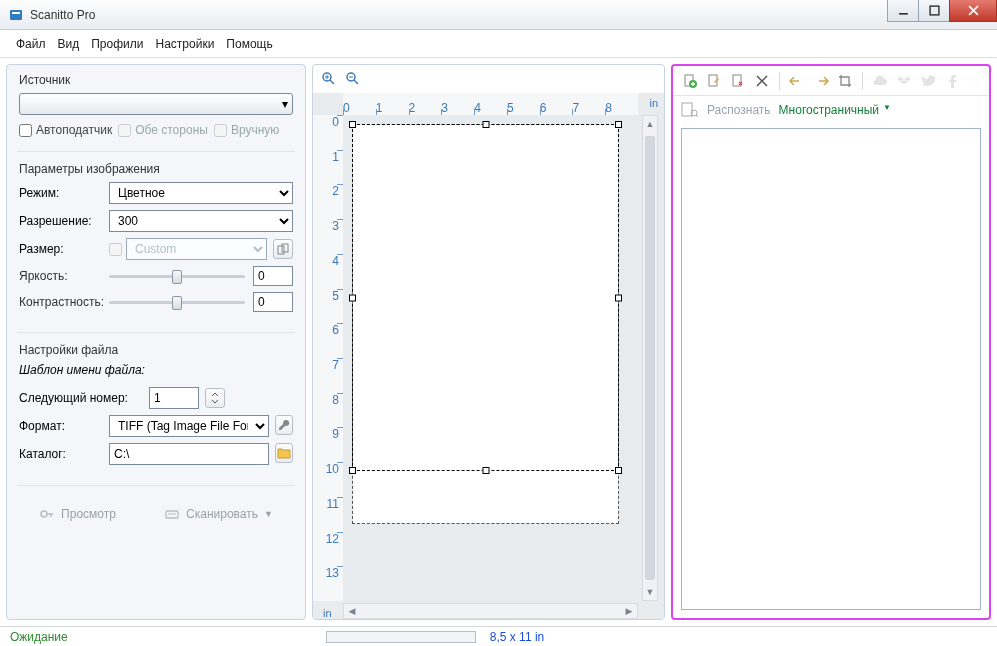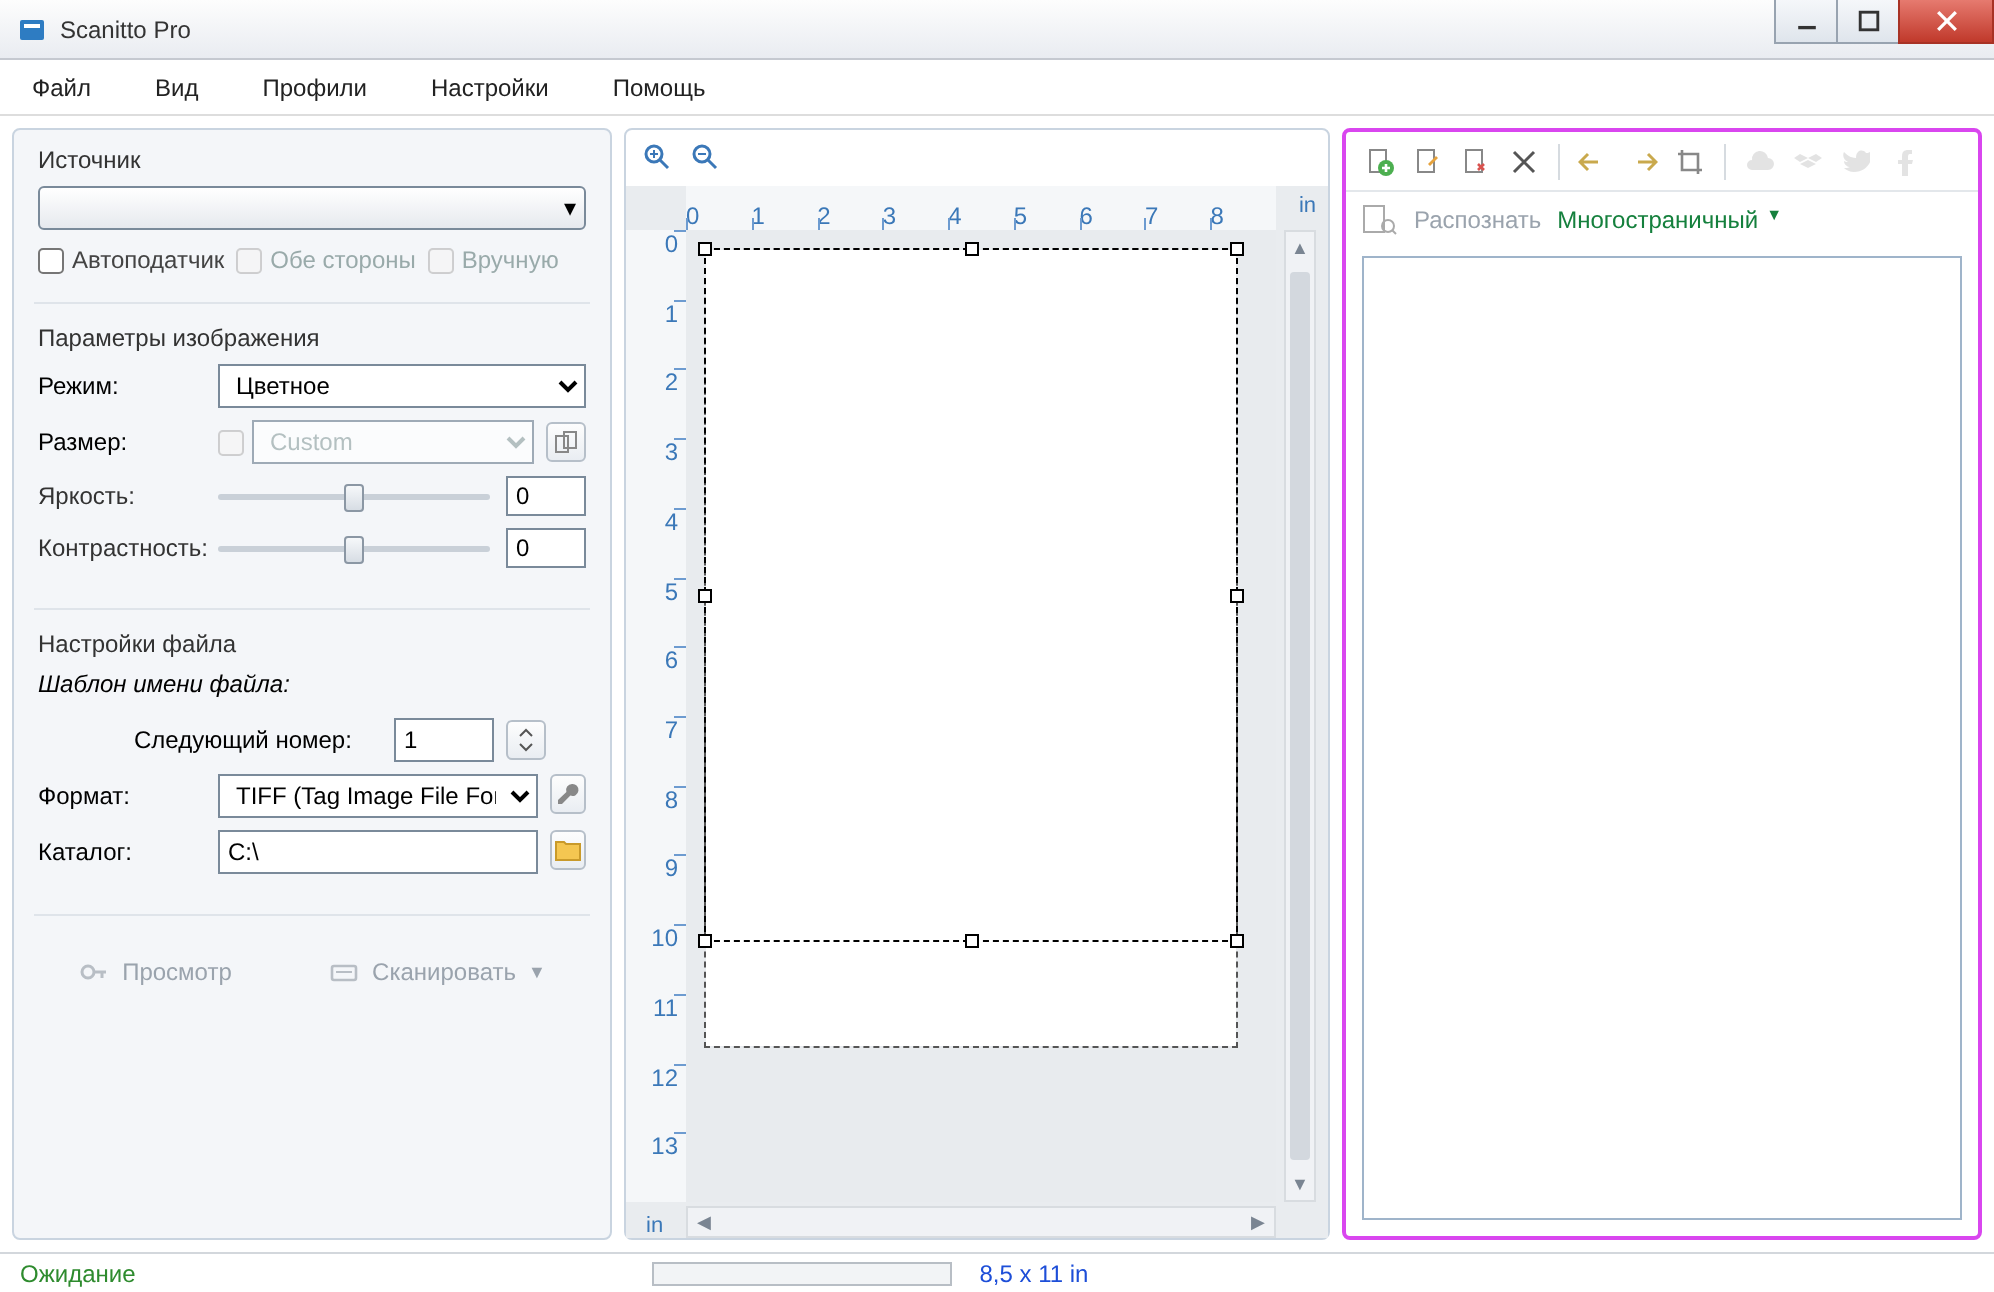--- a/index.html
+++ b/index.html
@@ -7,21 +7,21 @@
 
 
 .titlebar { height: 30px; background: linear-gradient(#fdfdfd,#e9ecf1); border-bottom: 1px solid #c5c9d0; display: flex; align-items: center; padding-left: 8px; position: relative; }
 .titlebar .title { color: #333; font-size: 13px; display: flex; align-items: center; gap: 6px; }
 .winbtns { position: absolute; right: 0; top: 0; display: flex; }
 .winbtn { width: 32px; height: 22px; display: flex; align-items: center; justify-content: center; border: 1px solid #98a3b0; border-top: none; background: linear-gradient(#f5f7fa,#dfe5ec); margin-left: -1px; }
 .winbtn.close { background: linear-gradient(#e67a6f,#c0392b); width: 48px; border-color:#a83225; }
 .winbtn svg { width: 11px; height: 11px; }
 
 
-.menubar { height: 28px; display: flex; align-items: center; padding: 0 10px; gap: 20px; border-bottom:1px solid #ddd;}
+.menubar { height: 28px; display: flex; align-items: center; padding: 0 10px; gap: 0; border-bottom:1px solid #ddd;}
 .menubar span { padding: 4px 6px; color:#222; }
 
 
 .main { display: flex; height: 568px; padding: 6px; gap: 6px; background:#fff;}
 .leftpanel { width: 300px; border: 1px solid #c9d4e0; border-radius: 4px; background:#f4f6f9; display:flex; flex-direction:column;}
 .centerpanel { flex: 1; border: 1px solid #c9d4e0; border-radius: 4px; background:#fff; position:relative; display:flex; flex-direction:column;}
 .rightpanel { width: 320px; border: 2px solid #d946ef; border-radius:4px; background:#fff; display:flex; flex-direction:column;}
 
 
 .group { padding: 8px 12px 12px; }
@@ -150,20 +150,24 @@
     </div>
     <div class="sep"></div>
 
     <div class="group">
       <div class="group-title">Параметры изображения</div>
       <div class="formrow">
           <label>Режим:</label>
         <div class="ctl"><select class="combo"><option>Цветное</option></select></div>
         </div>
       <div class="formrow">
+          <label>Разрешение:</label>
+        <div class="ctl"><select class="combo"><option>300</option></select></div>
+        </div>
+      <div class="formrow">
           <label>Размер:</label>
         <div class="ctl" style="display:flex; align-items:center;">
           <input type="checkbox" disabled="" style="margin-right: 4px;">
           <select class="combo select-disabled" disabled="" style="flex:1;"><option>Custom</option></select>
           <div class="iconbtn">
               <svg width="12" height="12" viewBox="0 0 12 12">
                 <rect x="1" y="3" width="6" height="8" fill="none" stroke="#888"></rect>
                 <rect x="5" y="1" width="6" height="8" fill="none" stroke="#888"></rect>
               </svg>
             </div>
@@ -185,21 +189,21 @@
           </div>
         <div class="val">0</div>
         </div>
     </div>
     <div class="sep"></div>
 
     <div class="group">
       <div class="group-title">Настройки файла</div>
       <div style="margin-bottom:4px;font-style:italic;">Шаблон имени файла:</div>
       <div class="formrow" style="margin-top:10px;">
-          <label style="width:130px;margin-left:48px;">Следующий номер:</label>
+          <label style="width:130px;">Следующий номер:</label>
         <input class="txt" style="width: 50px;" value="1">
         <div class="iconbtn">
             <svg width="10" height="12" viewBox="0 0 10 12">
               <path d="M2 4 L5 1 L8 4 M2 8 L5 11 L8 8" fill="none" stroke="#555"></path>
             </svg>
           </div>
       </div>
       <div class="formrow">
           <label>Формат:</label>
         <div class="ctl" style="display:flex;">

